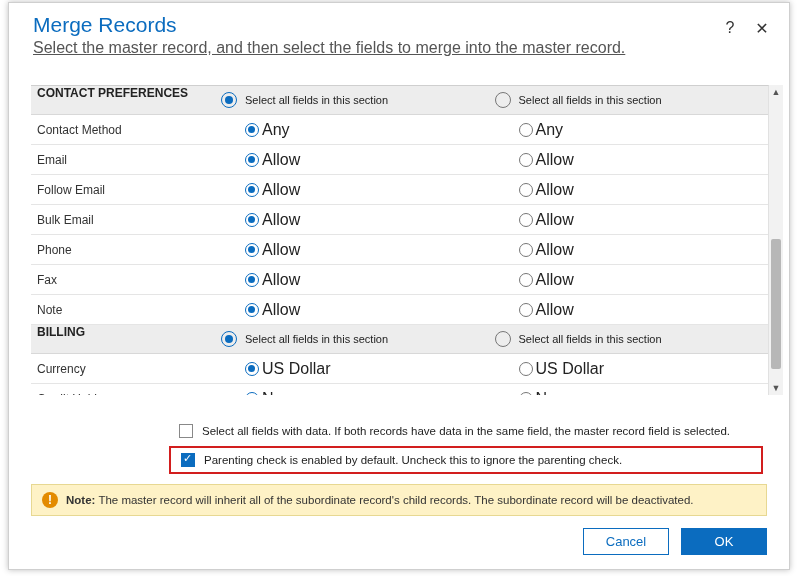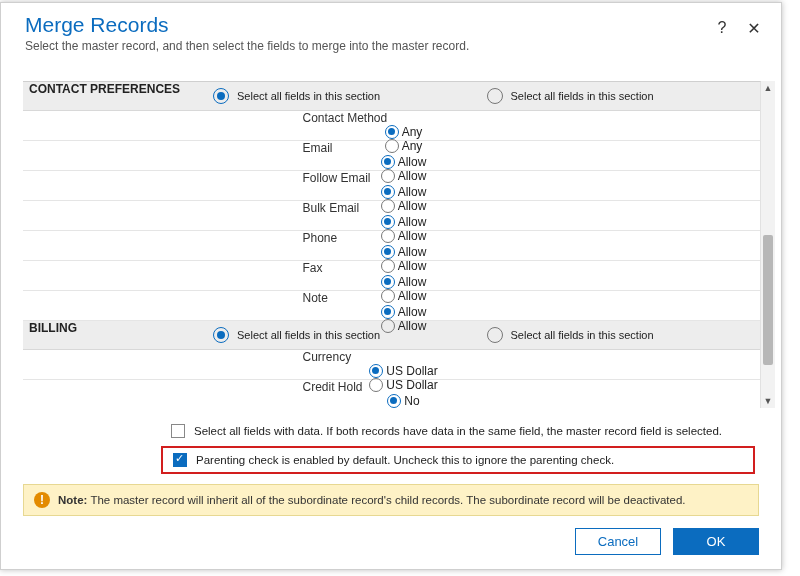--- a/index.html
+++ b/index.html
@@ -8,44 +8,45 @@
     padding: 0;
     font-family: "Segoe UI", Arial, sans-serif;
     background: #fff;
     width: 800px;
     height: 576px;
     position: relative;
     overflow: hidden;
   }
   .dialog {
     position: absolute;
-    left: 0; top: 2px;
+    left: 8px; top: 2px;
     width: 782px; height: 568px;
     border: 1px solid #cfcfcf;
     background: #fff;
     box-shadow: 0 0 6px rgba(0,0,0,0.25);
     display: flex;
     flex-direction: column;
   }
   .header {
     padding: 10px 18px 8px 24px;
     display: flex;
     align-items: flex-start;
   }
   .header-titles { flex: 1; }
   .title {
     font-size: 21px;
     font-weight: 400;
     color: #0b6cbf;
     margin: 0 0 2px 0;
   }
   .subtitle {
-    font-size: 12px;
+    font-size: 16px;
     color: #555;
     margin: 0;
+    text-decoration: underline;
   }
   .header-icons { display: flex; gap: 14px; align-items: center; margin-top: 6px; }
   .help-icon, .close-icon {
     font-size: 16px; color: #333; cursor: pointer; user-select: none;
     width: 18px; height: 18px; display: flex; align-items: center; justify-content: center;
   }
 
   .body {
     flex: 1;
     padding: 20px 6px 0 22px;
@@ -68,21 +69,20 @@
   .col-label { width: 190px; padding-left: 6px; font-weight: 700; color: #222; }
   .col-a, .col-b { flex: 1; display: flex; align-items: center; gap: 6px; }
   .sel-text { font-size: 11px; color: #222; }
 
   .row {
     display: flex;
     border-bottom: 1px solid #e5e5e5;
     font-size: 12px;
     height: 30px;
     align-items: center;
-    flex-direction: column;
   }
   .row .col-label { font-weight: 400; color: #333; }
 
   input[type=radio] {
     appearance: none;
     width: 14px; height: 14px;
     border: 1.5px solid #777;
     border-radius: 50%;
     position: relative;
     margin: 0 2px 0 0;
@@ -92,37 +92,37 @@
   input[type=radio]:checked::after {
     content: "";
     position: absolute;
     left: 2px; top: 2px;
     width: 7px; height: 7px;
     border-radius: 50%;
     background: #0b6cbf;
   }
   input[type=radio].lg { width: 16px; height: 16px; }
   input[type=radio].lg:checked::after { left: 2.5px; top: 2.5px; width: 8px; height: 8px; }
-  .value-text { font-size: 12px; color: #222; }
+  .value-text { font-size: 16px; color: #222; }
   .value-wrap { display: flex; align-items: center; gap: 1px; padding-left: 24px; }
   .section-header .col-a, .section-header .col-b { padding-left: 0; }
 
   .scrollbar {
     width: 14px;
     background: #f2f2f2;
     display: flex;
     flex-direction: column;
     align-items: center;
   }
   .sb-arrow { width: 14px; height: 14px; display:flex; align-items:center; justify-content:center; font-size:9px; color:#555; }
   .sb-track { flex: 1; width: 14px; position: relative; }
   .sb-thumb { position: absolute; left: 2px; width: 10px; top: 140px; height: 130px; background: #b7b7b7; border-radius: 2px; }
 
   .options {
-    margin: 11px 26px 6px 160px;
+    margin: 24px 26px 6px 160px;
     font-size: 11.5px;
     color: #222;
     display: flex; flex-direction: column; gap: 3px;
   }
   .opt-row { display: flex; align-items: center; gap: 6px; padding: 2px 6px; }
   .opt-highlight { border: 2px solid #d21e1e; }
 
   input[type=checkbox] {
     appearance: none;
     width: 14px; height: 14px;

